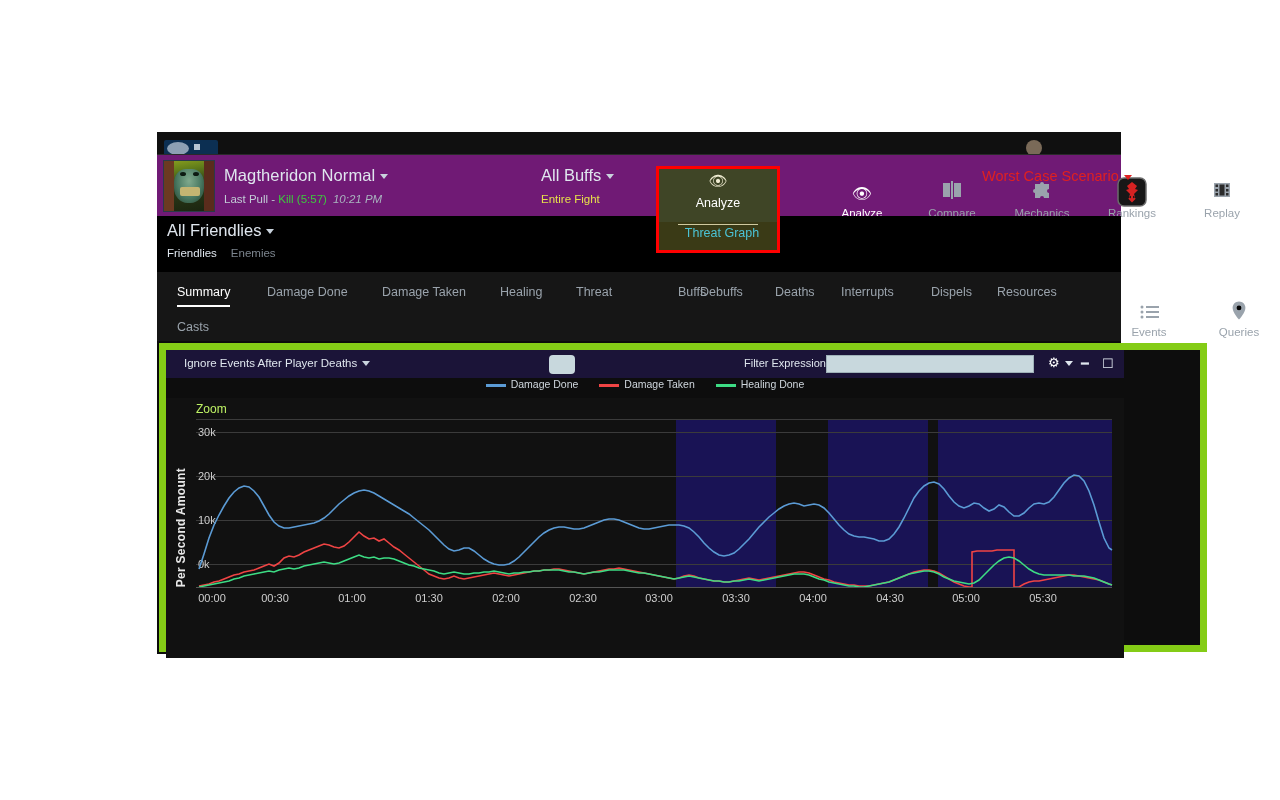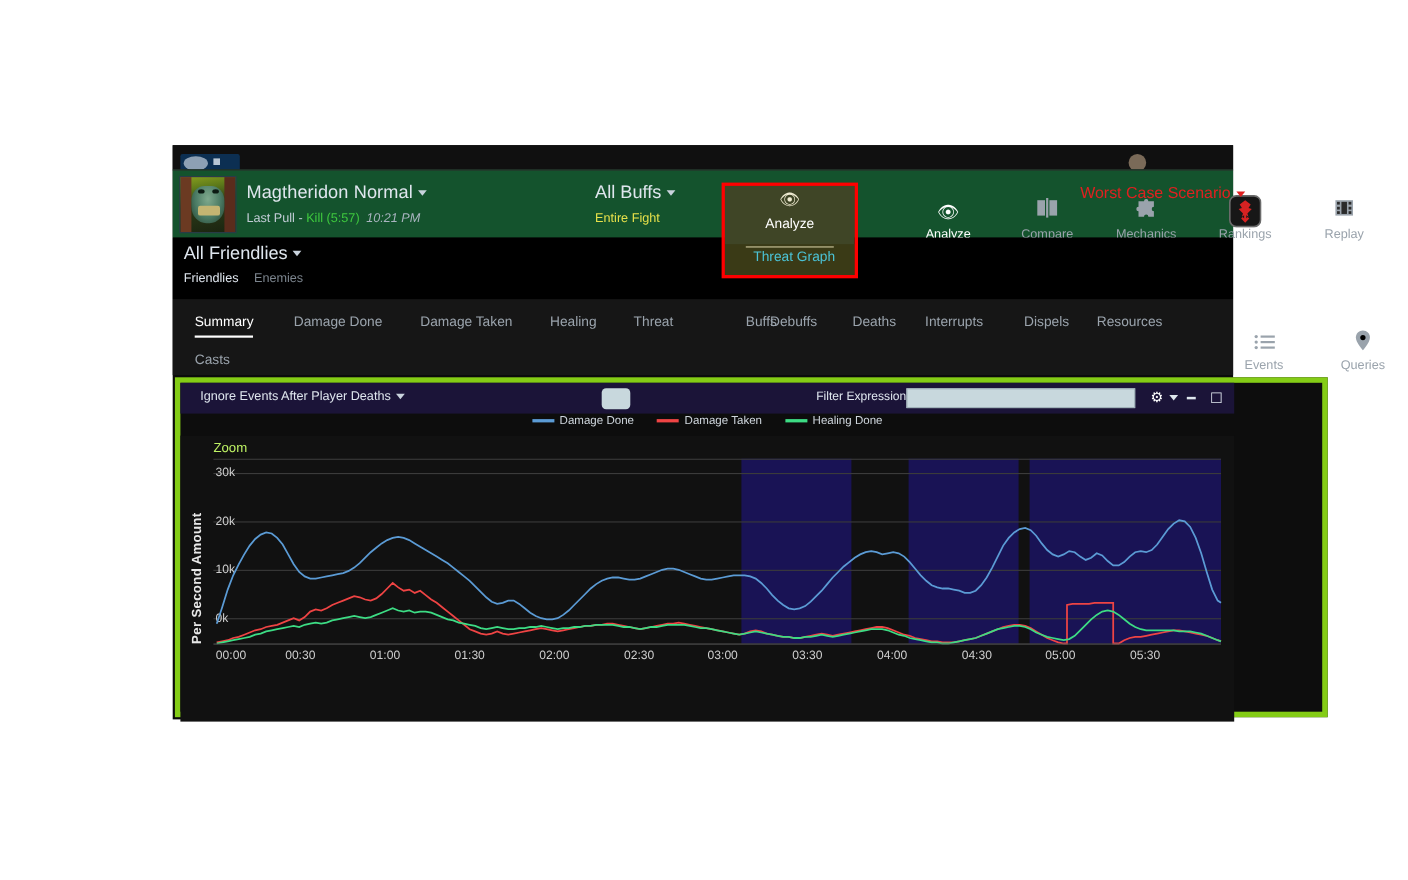--- a/index.html
+++ b/index.html
@@ -8,21 +8,21 @@
   #app{position:absolute;left:157px;top:132px;width:964px;height:522px;background:#0b0b0b;}
 
   
   .site-sliver{position:absolute;left:0;top:0;width:964px;height:22px;background:#101010;overflow:hidden;}
   .site-sliver .logo{position:absolute;left:7px;top:8px;width:54px;height:17px;background:#0c2f52;border-radius:2px;}
   .site-sliver .logo .disc{position:absolute;left:3px;top:2px;width:22px;height:13px;border-radius:50%;background:#8da0b4;}
   .site-sliver .logo .tick{position:absolute;left:30px;top:4px;width:6px;height:6px;background:#b8c6d4;}
   .site-sliver .avatar{position:absolute;left:869px;top:8px;width:16px;height:16px;border-radius:50%;background:#7a6a58;}
 
   
-  .boss-header{position:absolute;left:0;top:22px;width:964px;height:62px;background:#14532d;border-top:1px solid #2a2a2a;box-sizing:border-box;}
+  .boss-header{position:absolute;left:0;top:22px;width:964px;height:62px;background:#701a75;border-top:1px solid #2a2a2a;box-sizing:border-box;}
   .boss-portrait{position:absolute;left:6px;top:5px;width:52px;height:52px;border:1px solid #2b3a4a;box-sizing:border-box;
     background:linear-gradient(170deg,#8aa01e 0%,#5d7a1a 22%,#2c3b18 48%,#1a2410 100%);overflow:hidden;}
   .bp-face{position:absolute;left:10px;top:8px;width:30px;height:34px;border-radius:40% 40% 45% 45%;
     background:radial-gradient(ellipse at 50% 35%,#7fa98d 0%,#4a7a63 55%,#25402f 100%);}
   .bp-eye{position:absolute;top:11px;width:6px;height:4px;background:#0c1a12;border-radius:50%;}
   .bp-eye.l{left:16px;} .bp-eye.r{left:29px;}
   .bp-jaw{position:absolute;left:16px;top:26px;width:20px;height:9px;background:#c4b572;border-radius:2px;}
   .bp-side{position:absolute;top:0;width:10px;height:52px;background:#6b3a22;}
   .bp-side.l{left:0;} .bp-side.r{right:0;background:#5a2c1c;}
 
@@ -67,21 +67,21 @@
   .subitem.active{color:#ffffff;}
   .subitem.active .underline{position:absolute;left:0;bottom:0;width:90px;height:2px;background:#ffffff;}
 
   
   .tabs{position:absolute;left:0;top:140px;width:964px;height:69px;background:#161616;}
   .tab{position:absolute;font-size:12.5px;color:#9aa3ac;white-space:nowrap;}
   .tab.active{color:#ffffff;}
   .tab.active .tu{position:absolute;left:0;right:0;bottom:-8px;height:2px;background:#ffffff;}
 
   
-  .panel{position:absolute;left:2px;top:211px;width:1048px;height:309px;background:#0d0d0d;border:5px solid #84cc16;box-sizing:border-box;}
+  .panel{position:absolute;left:2px;top:211px;width:1048px;height:309px;background:#0d0d0d;border:7px solid #84cc16;box-sizing:border-box;}
   .panel-bar{position:absolute;left:0;top:0;width:958px;height:28px;background:#1b1438;}
   .pb-dd{position:absolute;left:18px;top:7px;font-size:11.5px;color:#dfe6ee;}
   .pb-toggle{position:absolute;left:383px;top:5px;width:26px;height:19px;background:#c8d8dd;border-radius:4px;}
   .pb-filter-lbl{position:absolute;left:578px;top:7px;font-size:11px;color:#dfe6ee;}
   .pb-filter-in{position:absolute;left:660px;top:5px;width:208px;height:18px;background:#c8d8dd;border:1px solid #9fb2b8;box-sizing:border-box;}
   .pb-gear{position:absolute;left:882px;top:5px;font-size:13px;color:#ffffff;}
   .pb-min{position:absolute;left:915px;top:5px;width:14px;height:18px;color:#dfe6ee;font-size:13px;line-height:18px;}
   .pb-max{position:absolute;left:936px;top:5px;width:14px;height:18px;color:#dfe6ee;font-size:13px;line-height:18px;}
 
   .legend{position:absolute;left:0;top:28px;width:958px;height:20px;text-align:center;font-size:10.5px;color:#cfd6dd;}

